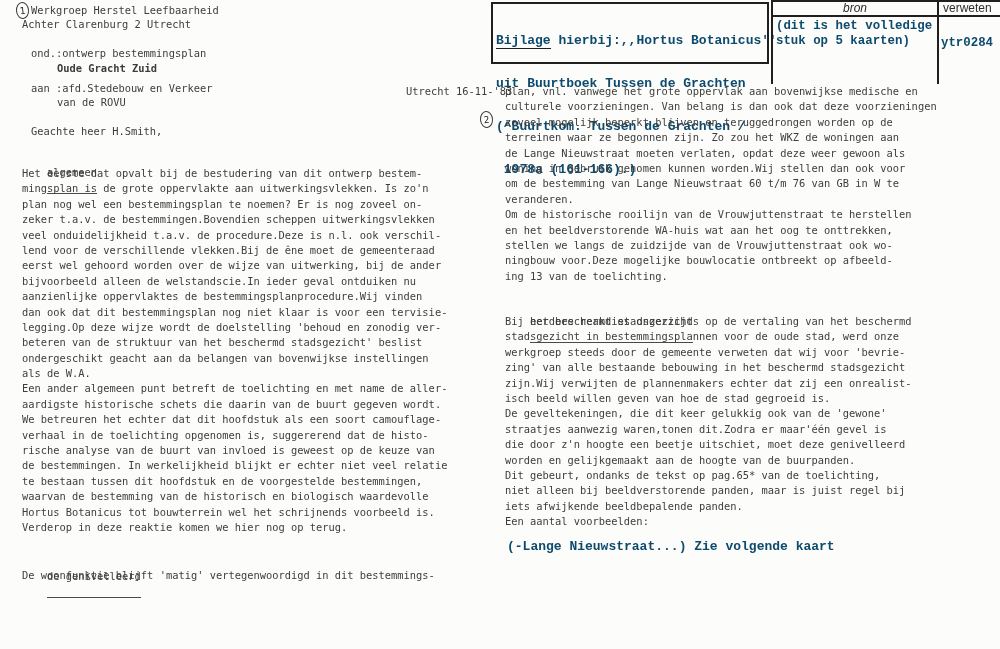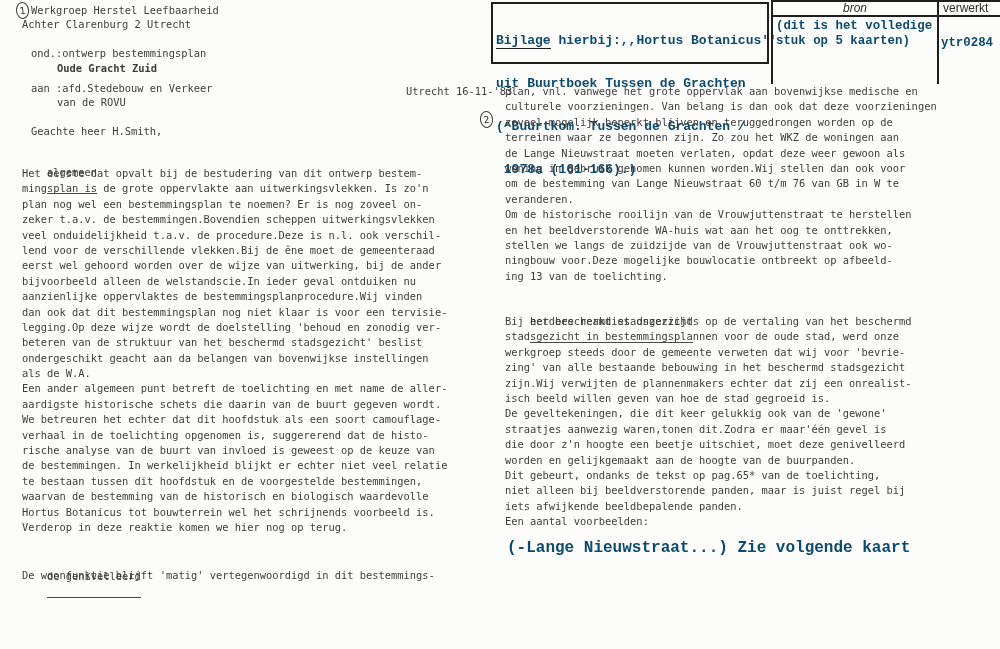--- a/index.html
+++ b/index.html
@@ -70,34 +70,34 @@
     <div>uit Buurtboek Tussen de Grachten</div>
     <div>(^Buurtkom. Tussen de Grachten /</div>
     <div> 1978a (161-166).)</div>
   </div>
 
   <div class="rule" style="left:771px; top:0; width:229px; height:2px;"></div>
   <div class="rule" style="left:771px; top:15px; width:229px; height:2px;"></div>
   <div class="rule" style="left:771px; top:0; width:2px; height:84px;"></div>
   <div class="rule" style="left:937px; top:0; width:2px; height:84px;"></div>
   <div class="abs formfont" style="left:773px; top:1px; width:164px; text-align:center;font-style:italic;">bron</div>
-  <div class="abs formfont" style="left:943px; top:1px;">verwerkt</div>
+  <div class="abs formfont" style="left:943px; top:1px;">verweten</div>
   <div class="abs typew note" style="left:776px; top:19px;"><div class="tline" style="height: 15px;">(dit is het volledige</div><div class="tline" style="height: 15px;">stuk op 5 kaarten)</div></div>
   <div class="abs typew note" style="left:941px; top:36px;">ytr0284</div>
 
   <div class="abs mono" style="left:22px; top:150px;">
     <span class="heading">algemeen</span>
   </div>
   <div class="abs mono" style="left:22px; top:166px;"><div class="tline">Het eerste dat opvalt bij de bestudering van dit ontwerp bestem-</div><div class="tline">mingsplan is de grote oppervlakte aan uitwerkingsvlekken. Is zo'n</div><div class="tline">plan nog wel een bestemmingsplan te noemen? Er is nog zoveel on-</div><div class="tline">zeker t.a.v. de bestemmingen.Bovendien scheppen uitwerkingsvlekken</div><div class="tline">veel onduidelijkheid t.a.v. de procedure.Deze is n.l. ook verschil-</div><div class="tline">lend voor de verschillende vlekken.Bij de êne moet de gemeenteraad</div><div class="tline">eerst wel gehoord worden over de wijze van uitwerking, bij de ander</div><div class="tline">bijvoorbeeld alleen de welstandscie.In ieder geval ontduiken nu</div><div class="tline">aanzienlijke oppervlaktes de bestemmingsplanprocedure.Wij vinden</div><div class="tline">dan ook dat dit bestemmingsplan nog niet klaar is voor een tervisie-</div><div class="tline">legging.Op deze wijze wordt de doelstelling 'behoud en zonodig ver-</div><div class="tline">beteren van de struktuur van het beschermd stadsgezicht' beslist</div><div class="tline">ondergeschikt geacht aan da belangen van bovenwijkse instellingen</div><div class="tline">als de W.A.</div><div class="tline">Een ander algemeen punt betreft de toelichting en met name de aller-</div><div class="tline">aardigste historische schets die daarin van de buurt gegeven wordt.</div><div class="tline">We betreuren het echter dat dit hoofdstuk als een soort camouflage-</div><div class="tline">verhaal in de toelichting opgenomen is, suggererend dat de histo-</div><div class="tline">rische analyse van de buurt van invloed is geweest op de keuze van</div><div class="tline">de bestemmingen. In werkelijkheid blijkt er echter niet veel relatie</div><div class="tline">te bestaan tussen dit hoofdstuk en de voorgestelde bestemmingen,</div><div class="tline">waarvan de bestemming van de historisch en biologisch waardevolle</div><div class="tline">Hortus Botanicus tot bouwterrein wel het schrijnends voorbeeld is.</div><div class="tline">Verderop in deze reaktie komen we hier nog op terug.</div></div>
   <div class="abs mono" style="left:22px; top:554px;">
     <span class="heading">de genivelleerd</span>
   </div>
   <div class="abs mono" style="left:22px; top:568px;"><div class="tline">De woonfunktie blijft 'matig' vertegenwoordigd in dit bestemmings-</div></div>
 
   <span class="circled" style="left:480px; top:111px;">2</span>
   <div class="abs mono" style="left:505px; top:84px;"><div class="tline">plan, vnl. vanwege het grote oppervlak aan bovenwijkse medische en</div><div class="tline">culturele voorzieningen. Van belang is dan ook dat deze voorzieningen</div><div class="tline">zoveel mogelijk beperkt blijven en teruggedrongen worden op de</div><div class="tline">terreinen waar ze begonnen zijn. Zo zou het WKZ de woningen aan</div><div class="tline">de Lange Nieuwstraat moeten verlaten, opdat deze weer gewoon als</div><div class="tline">woning in gebruik genomen kunnen worden.Wij stellen dan ook voor</div><div class="tline">om de bestemming van Lange Nieuwstraat 60 t/m 76 van GB in W te</div><div class="tline">veranderen.</div><div class="tline">Om de historische rooilijn van de Vrouwjuttenstraat te herstellen</div><div class="tline">en het beeldverstorende WA-huis wat aan het oog te onttrekken,</div><div class="tline">stellen we langs de zuidzijde van de Vrouwjuttenstraat ook wo-</div><div class="tline">ningbouw voor.Deze mogelijke bouwlocatie ontbreekt op afbeeld-</div><div class="tline">ing 13 van de toelichting.</div></div>
   <div class="abs mono" style="left:505px; top:299px;">
     <span class="heading">het beschermd stadsgezicht</span>
   </div>
   <div class="abs mono" style="left:505px; top:314px;"><div class="tline">Bij eerdere reakties onzerzijds op de vertaling van het beschermd</div><div class="tline">stadsgezicht in bestemmingsplannen voor de oude stad, werd onze</div><div class="tline">werkgroep steeds door de gemeente verweten dat wij voor 'bevrie-</div><div class="tline">zing' van alle bestaande bebouwing in het beschermd stadsgezicht</div><div class="tline">zijn.Wij verwijten de plannenmakers echter dat zij een onrealist-</div><div class="tline">isch beeld willen geven van hoe de stad gegroeid is.</div><div class="tline">De geveltekeningen, die dit keer gelukkig ook van de 'gewone'</div><div class="tline">straatjes aanwezig waren,tonen dit.Zodra er maar'één gevel is</div><div class="tline">die door z'n hoogte een beetje uitschiet, moet deze genivelleerd</div><div class="tline">worden en gelijkgemaakt aan de hoogte van de buurpanden.</div><div class="tline">Dit gebeurt, ondanks de tekst op pag.65* van de toelichting,</div><div class="tline">niet alleen bij beeldverstorende panden, maar is juist regel bij</div><div class="tline">iets afwijkende beeldbepalende panden.</div><div class="tline">Een aantal voorbeelden:</div></div>
-  <div class="abs typew" style="left:507px; top:539px; font-size:16px;">(-Lange Nieuwstraat...) Zie volgende kaart</div>
+  <div class="abs typew" style="left:507px; top:539px; font-size:13px;">(-Lange Nieuwstraat...) Zie volgende kaart</div>
 
 </div>
 
 </body></html>

